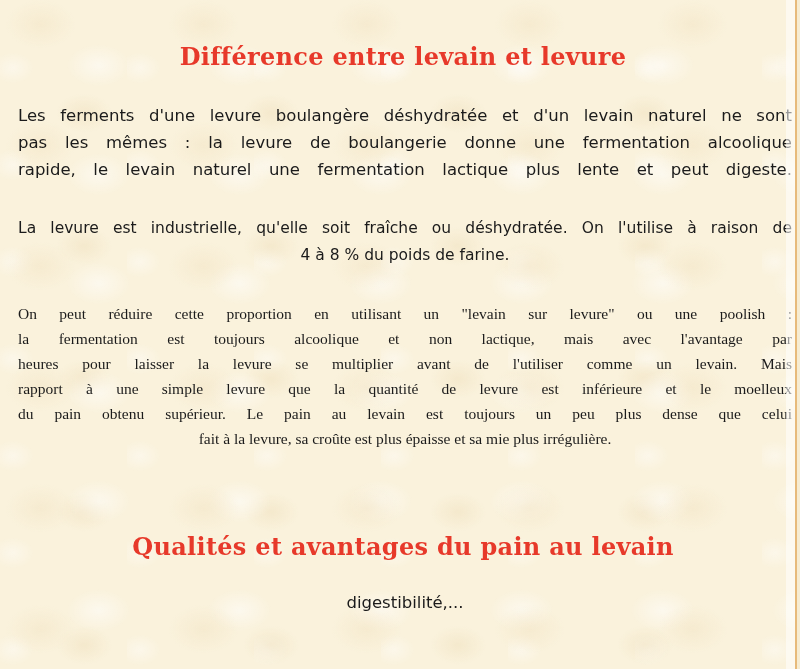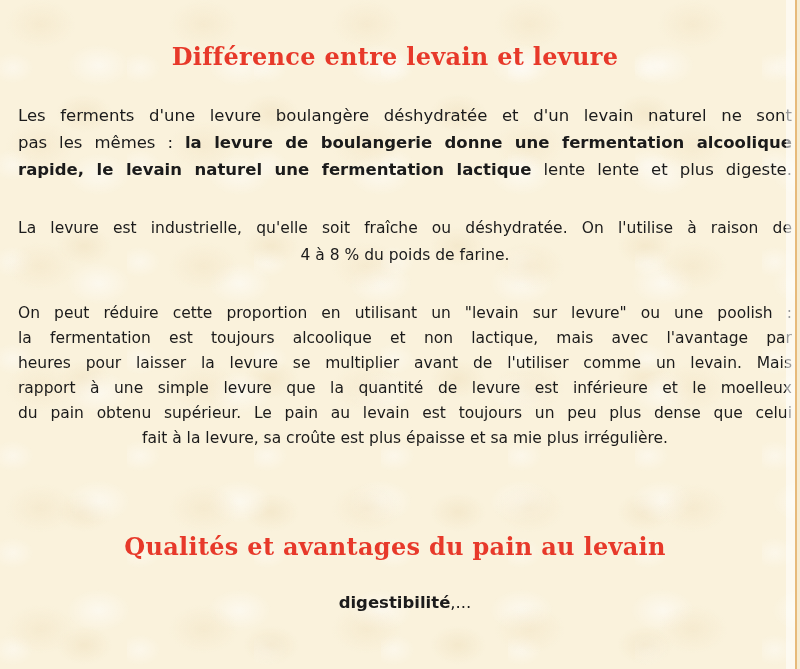--- a/index.html
+++ b/index.html
@@ -15,45 +15,45 @@
     background-color: #faf2dc;
     background-image:
       radial-gradient(ellipse 50px 35px at 25% 20%, rgba(243,229,198,.55), rgba(243,229,198,0) 70%),
       radial-gradient(ellipse 45px 30px at 70% 60%, rgba(255,255,255,.5), rgba(255,255,255,0) 70%),
       radial-gradient(ellipse 40px 28px at 45% 85%, rgba(238,222,186,.45), rgba(238,222,186,0) 70%),
       radial-gradient(ellipse 30px 22px at 10% 70%, rgba(255,255,255,.4), rgba(255,255,255,0) 70%);
     background-size: 163px 121px, 141px 109px, 187px 133px, 127px 97px;
   }
   .heading {
     position: absolute;
-    left: 0;
+    left: 8px;
     width: 790px;
     text-align: center;
     font-family: "DejaVu Serif", serif;
     font-weight: bold;
     font-size: 24px;
     letter-spacing: 0.3px;
     color: var(--accent, #e7392a);
   }
   .heading-1 { top: 26px; }
   .heading-2 { top: 512px; }
   .para {
     position: absolute;
     left: 18px;
     width: 774px;
     color: var(--text, #1b1b1b);
   }
   .para-1 { top: 102px; font-size: 16.5px; line-height: 27px; }
   .para-2 { top: 215px; font-size: 15.5px; line-height: 27px; }
-  .para-3 { top: 301px; font-size: 15.5px; line-height: 25px; }
+  .para-3 { top: 301px; font-size: 15.5px; line-height: 25px; font-family: Liberation Serif, serif; }
   .para-4 { top: 589px; font-size: 16.5px; line-height: 28px; }
   .line { width: 100%; overflow: hidden; white-space: normal; }
   .line.just { text-align: justify; text-align-last: justify; }
   .line.end  { text-align: center; }
-  .b { font-weight: bold; margin-top: 24px; }
+  .b { font-weight: normal; margin-top: 24px; }
   .edge {
     position: absolute;
     top: 0;
     right: 0;
     width: 16px;
     height: 669px;
   }
   .edge-white {
     position: absolute; top: 0; right: 5px; width: 9px; height: 100%;
     background: rgba(255, 255, 255, 0.55);
@@ -68,21 +68,21 @@
   }
 </style>
 </head>
 <body style="background-color: rgb(250, 242, 220);">
 
 <h1 class="heading heading-1">Différence entre levain et levure</h1>
 
 <div class="para para-1">
     <div class="line just"><span>Les ferments d'une levure boulangère déshydratée et d'un levain naturel ne sont</span></div>
     <div class="line just"><span>pas les mêmes : </span><span class="b">la levure de boulangerie donne une fermentation alcoolique</span></div>
-    <div class="line just"><span class="b">rapide, le levain naturel une fermentation lactique</span><span> lente lente et plus digeste.</span></div>
+    <div class="line just"><span class="b">rapide, le levain naturel une fermentation lactique</span><span> plus lente et peut digeste.</span></div>
   </div>
 
 <div class="para para-2">
     <div class="line just"><span>La levure est industrielle, qu'elle soit fraîche ou déshydratée. On l'utilise à raison de</span></div>
     <div class="line end"><span>4 à 8 % du poids de farine.</span></div>
   </div>
 
 <div class="para para-3">
     <div class="line just"><span>On peut réduire cette proportion en utilisant un "levain sur levure" ou une poolish :</span></div>
     <div class="line just"><span>la fermentation est toujours alcoolique et non lactique, mais avec l'avantage par</span></div>

